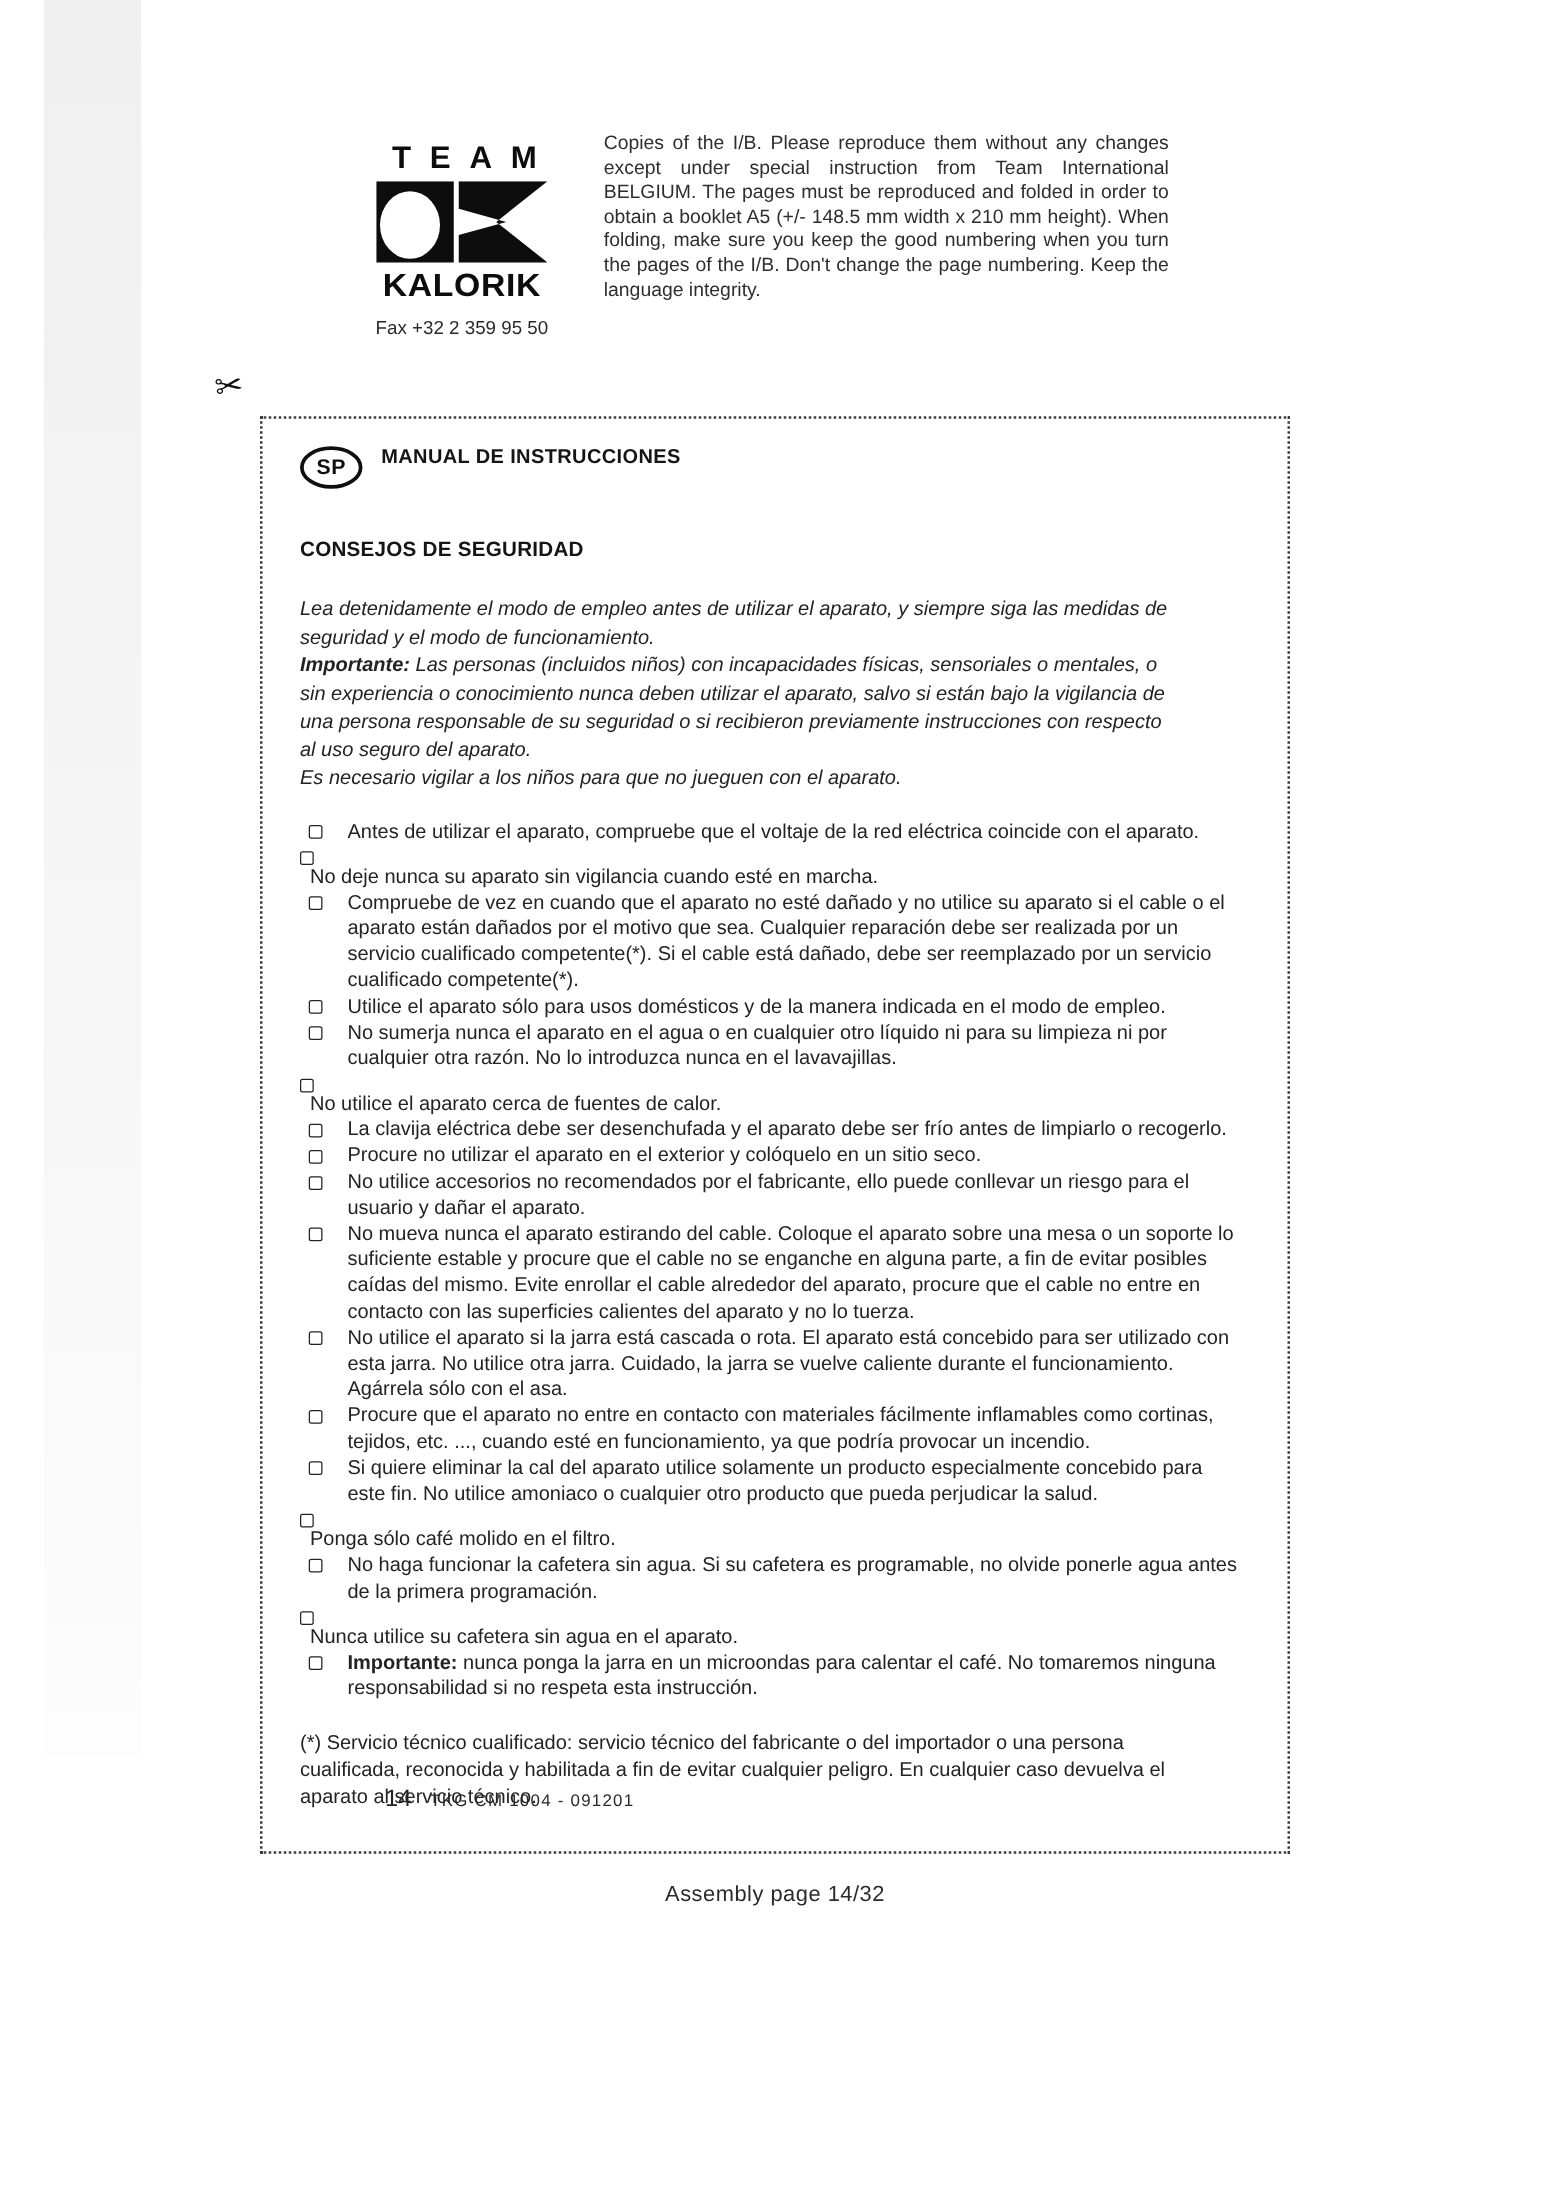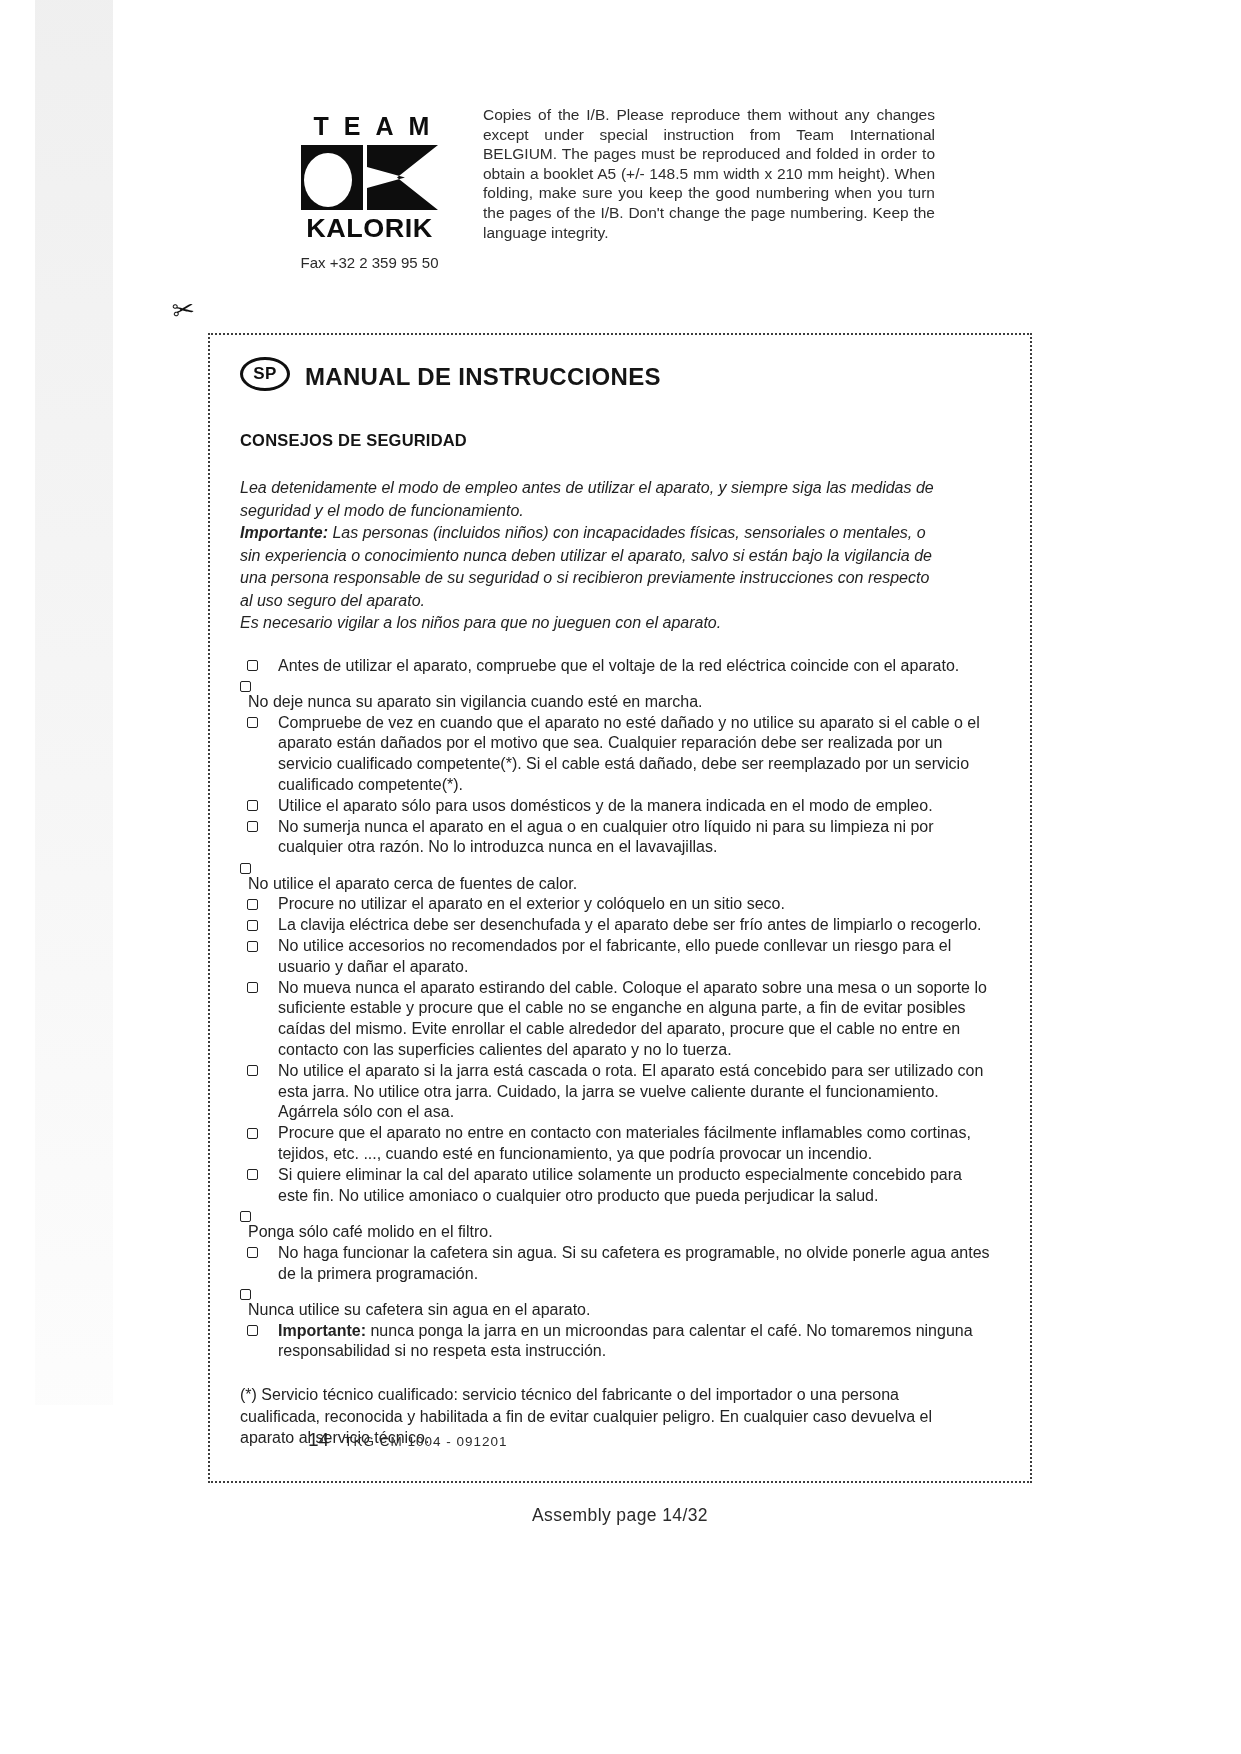--- a/index.html
+++ b/index.html
@@ -32,29 +32,29 @@
     position: absolute; left: 172px; top: 294px;
     font-family: "DejaVu Sans", sans-serif;
     font-size: 27px; color: #111; transform: rotate(-8deg);
   }
   .cutout {
     position: absolute; left: 208px; top: 333px; width: 824px; height: 1150px;
     border: 2px dotted #3c3c3c;
     padding: 0 28px 0 30px;
     overflow: hidden;
   }
-  .title-row { margin-top: 22px; display: flex; align-items: flex-end; gap: 15px; }
+  .title-row { margin-top: 22px; display: flex; align-items: flex-start; gap: 15px; }
   .sp-badge {
     flex: 0 0 auto;
     width: 50px; height: 34px;
     border: 3.5px solid #0f0f0f; border-radius: 50%;
     display: flex; align-items: center; justify-content: center;
     font-weight: bold; font-size: 17px; color: #0f0f0f; letter-spacing: 0.5px;
   }
-  .title { font-size: 24px; font-weight: bold; color: #151515; letter-spacing: 0.3px; }
+  .title { font-size: 16px; font-weight: bold; color: #151515; letter-spacing: 0.3px; }
   .section-heading { margin-top: 40px; font-size: 16.5px; font-weight: bold; color: #151515; letter-spacing: 0.2px; }
   
   .intro { margin-top: 27px; width: 702px; font-style: italic; font-size: 16px; line-height: 22.5px; color: #232323; }
   .intro-line b { font-style: italic; }
   
   .bullets { margin-top: 21px; font-size: 16px; line-height: 20.8px; width: 752px; color: #232323; }
   .bullet { display: flex; padding-left: 7px; }
   .bullet .marker {
     flex: 0 0 auto;
     width: 11px; height: 11px; margin-top: 4.5px;
@@ -136,26 +136,26 @@
     <span class="btext"><b></b><span>No sumerja nunca el aparato en el agua o en cualquier otro líquido ni para su limpieza ni por cualquier otra razón. No lo introduzca nunca en el lavavajillas.</span></span>
   </div>
 
   <div class="bullet tight">
     <span class="marker"></span>
     <span class="btext"><b></b><span>No utilice el aparato cerca de fuentes de calor.</span></span>
   </div>
 
   <div class="bullet">
     <span class="marker"></span>
+    <span class="btext"><b></b><span>La clavija eléctrica debe ser desenchufada y el aparato debe ser frío antes de limpiarlo o recogerlo.</span></span>
+  </div>
+
+  <div class="bullet">
+    <span class="marker"></span>
     <span class="btext"><b></b><span>Procure no utilizar el aparato en el exterior y colóquelo en un sitio seco.</span></span>
-  </div>
-
-  <div class="bullet">
-    <span class="marker"></span>
-    <span class="btext"><b></b><span>La clavija eléctrica debe ser desenchufada y el aparato debe ser frío antes de limpiarlo o recogerlo.</span></span>
   </div>
 
   <div class="bullet">
     <span class="marker"></span>
     <span class="btext"><b></b><span>No utilice accesorios no recomendados por el fabricante, ello puede conllevar un riesgo para el usuario y dañar el aparato.</span></span>
   </div>
 
   <div class="bullet">
     <span class="marker"></span>
     <span class="btext"><b></b><span>No mueva nunca el aparato estirando del cable. Coloque el aparato sobre una mesa o un soporte lo suficiente estable y procure que el cable no se enganche en alguna parte, a fin de evitar posibles caídas del mismo. Evite enrollar el cable alrededor del aparato, procure que el cable no entre en contacto con las superficies calientes del aparato y no lo tuerza.</span></span>

